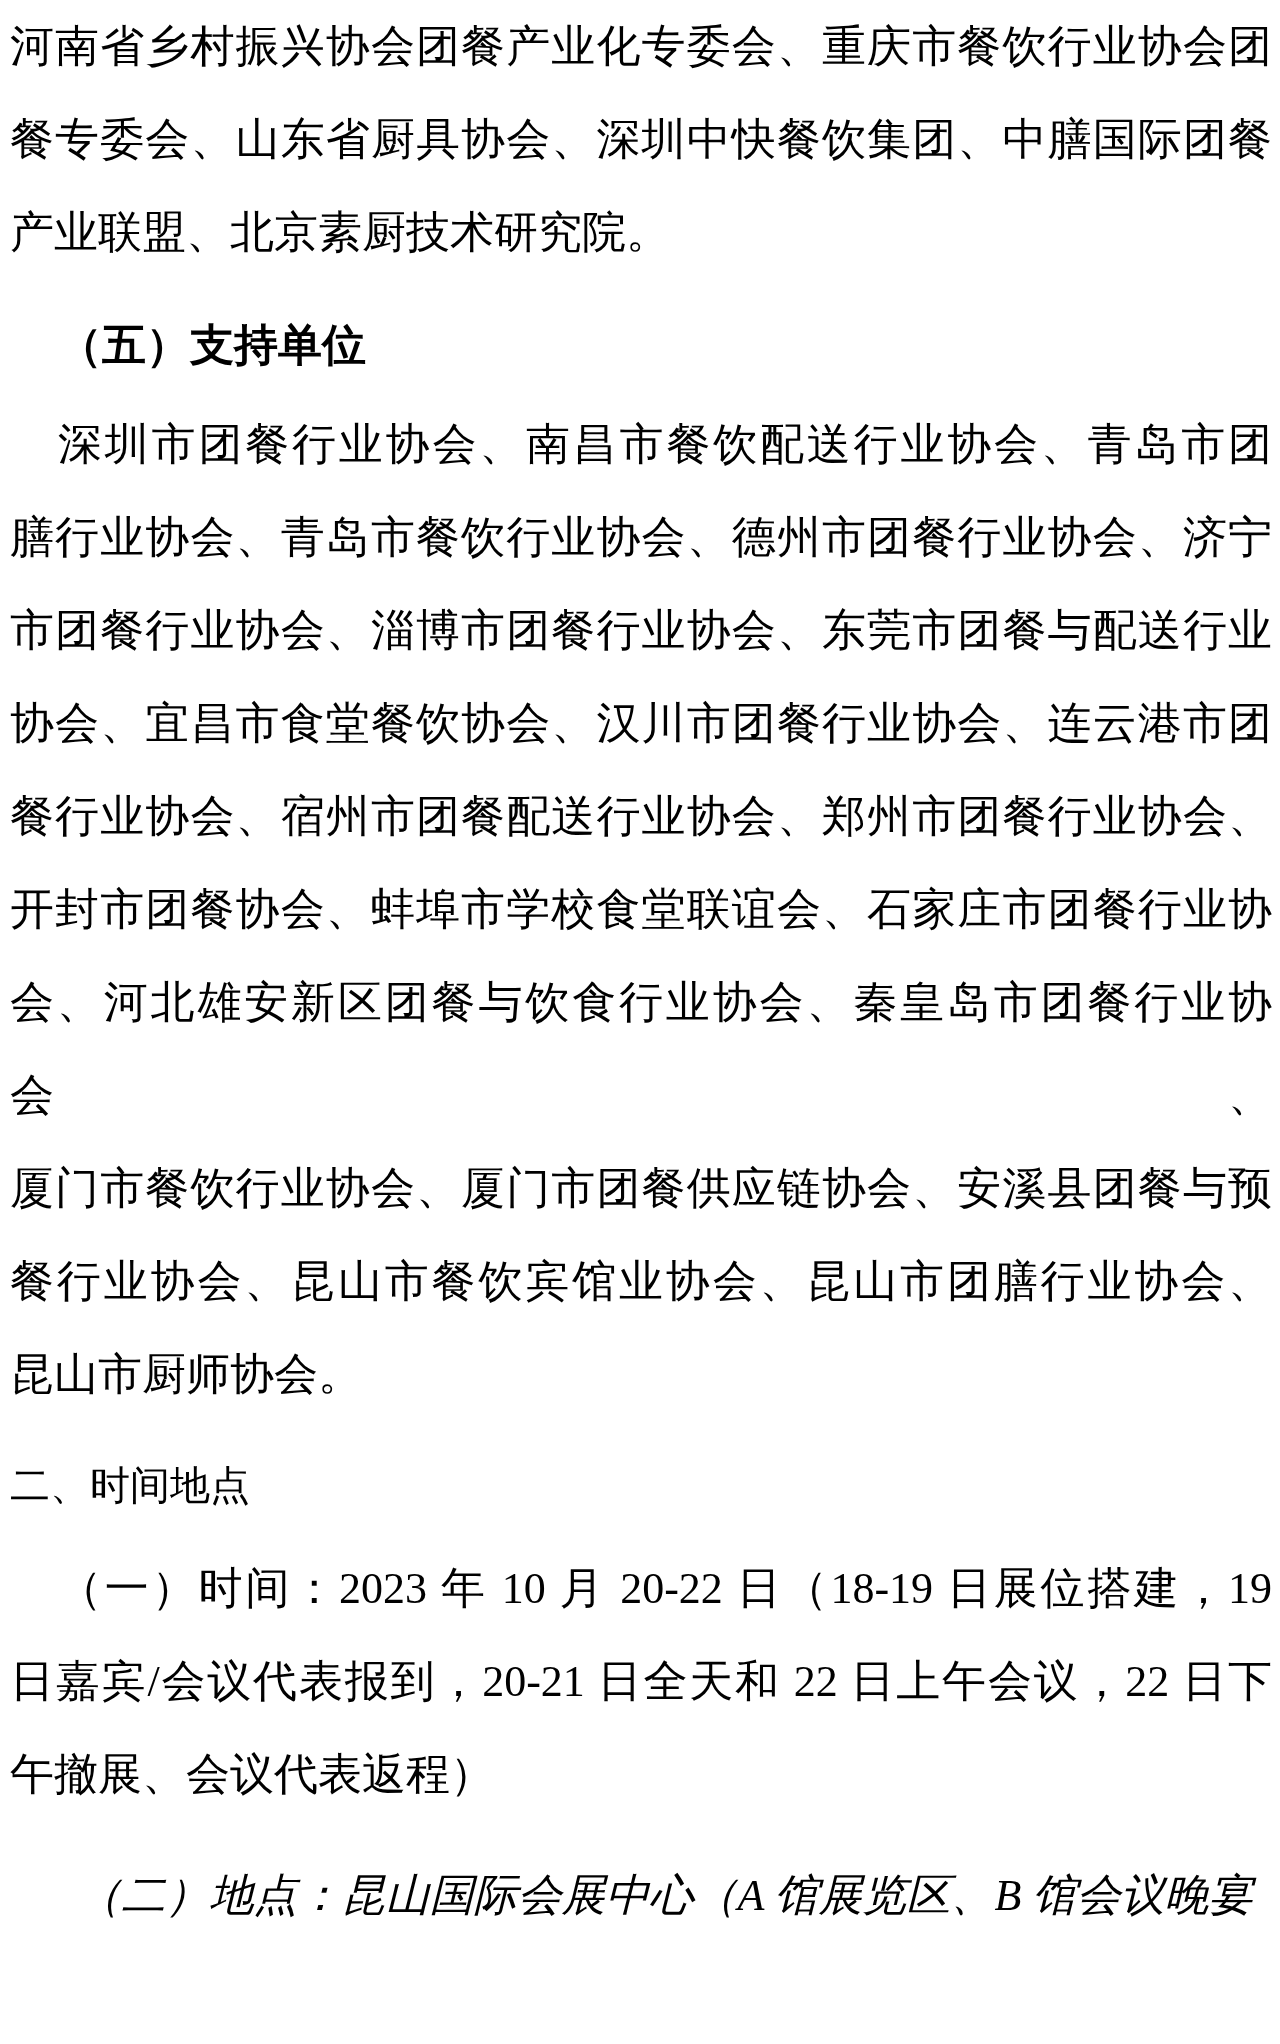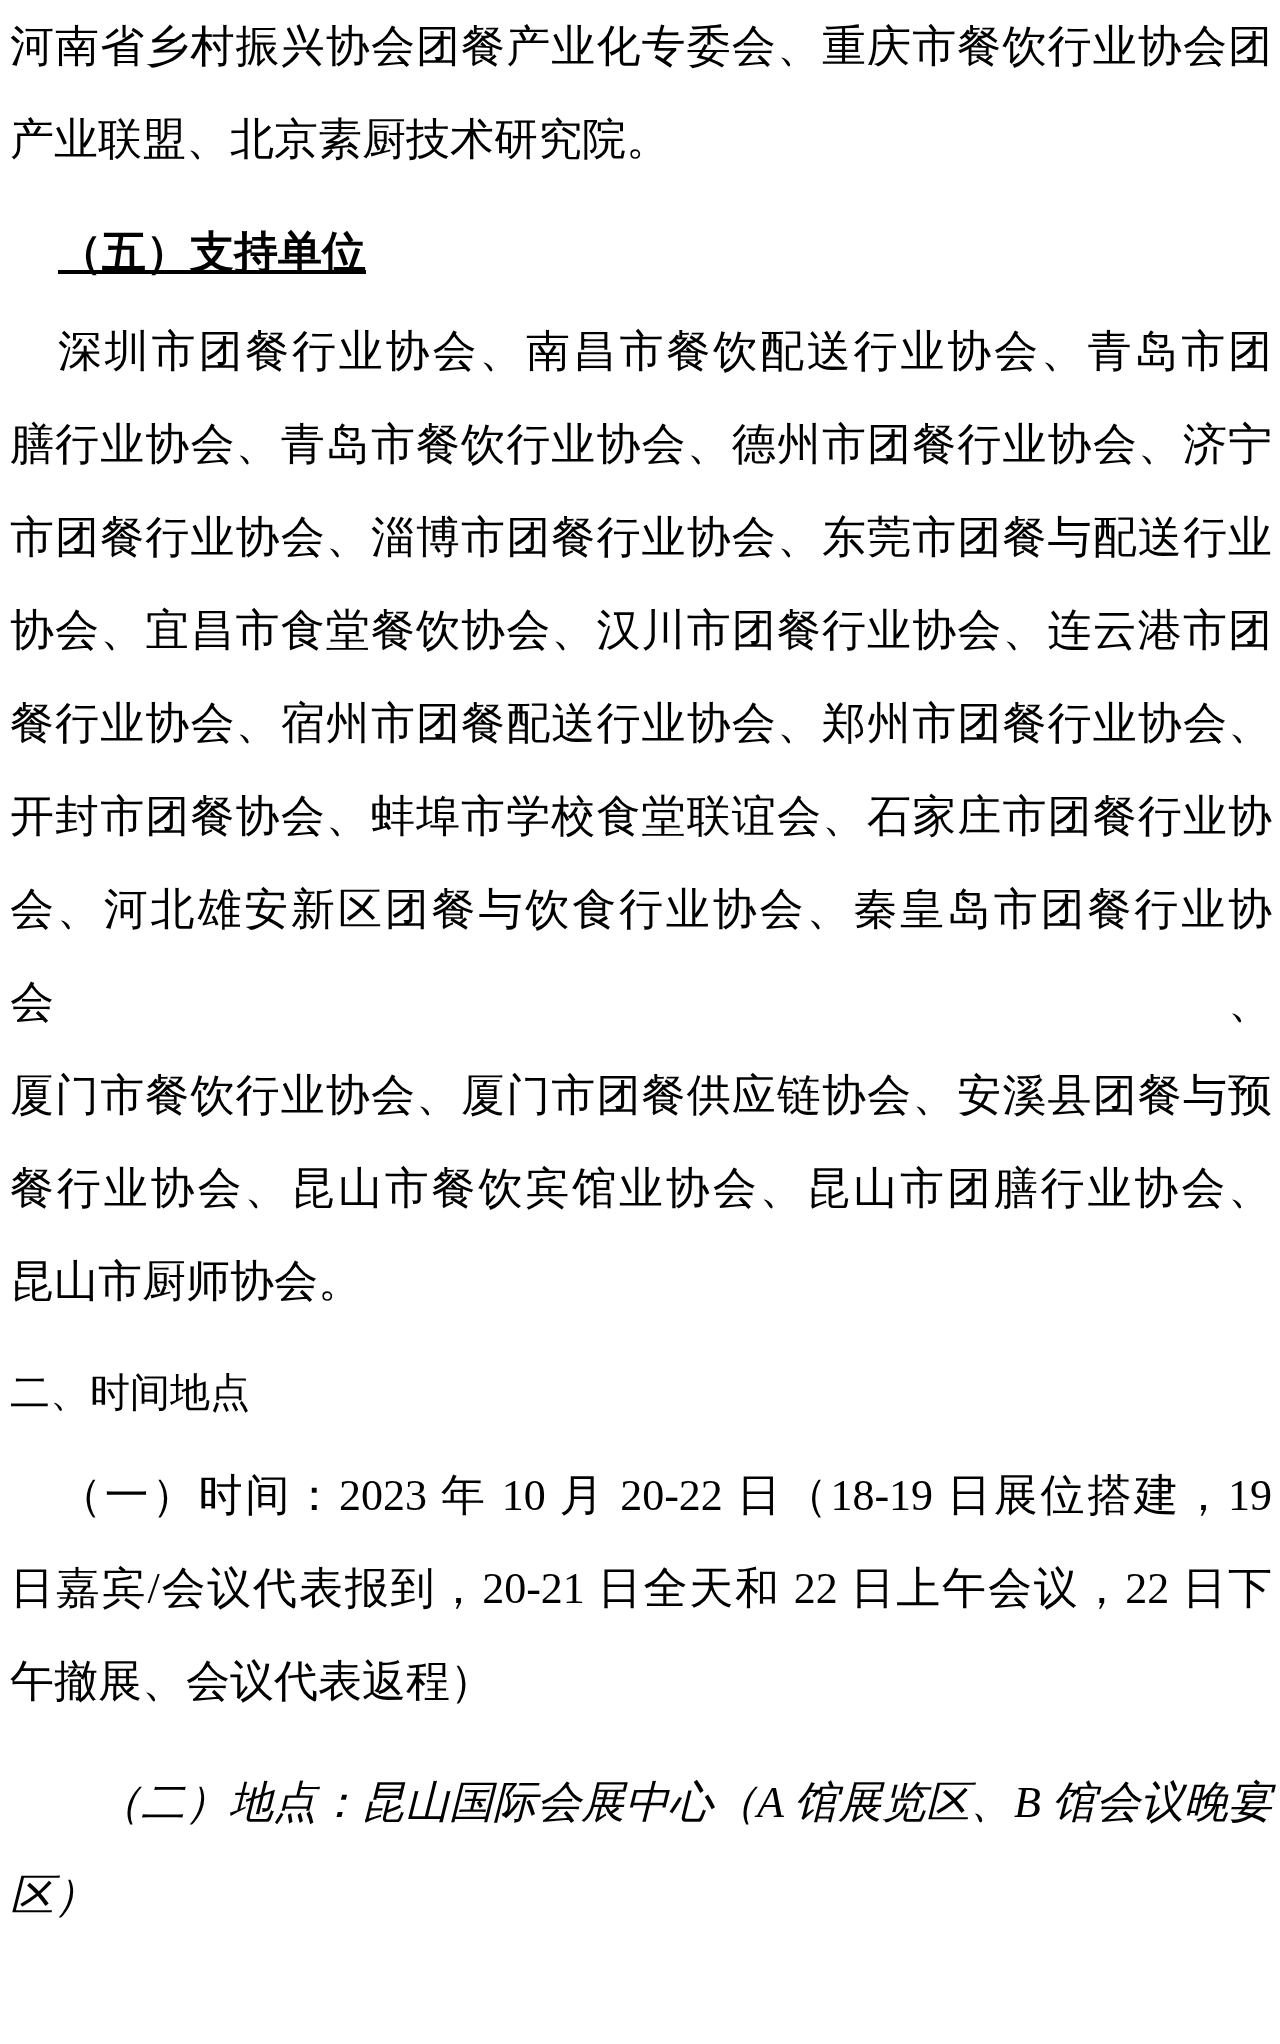--- a/index.html
+++ b/index.html
@@ -21,51 +21,52 @@
   }
   .block { margin: 0; }
   .line {
     font-size: 44px;
     line-height: 93px;
     text-align: justify;
     text-align-last: justify;
     letter-spacing: 0;
   }
   .line.last {
-    text-align: right;
+    text-align: center;
     text-align-last: left;
   }
   .line.indent { text-indent: 48px; }
   .heading-sub .line {
     font-weight: bold;
     text-align: left;
     text-align-last: left;
   }
   .heading-main .line {
     font-weight: normal;
     font-size: 40px;
     line-height: 93px;
     text-align: right;
     text-align-last: left;
   }
   
   [data-block="p-organizers-continued"] { margin-bottom: 20px; }
-  [data-block="h-support-units"]        { margin-bottom: 6px; text-decoration: underline; }
+  [data-block="h-support-units"]        { margin-bottom: 6px; }
   [data-block="p-support-units"]        { margin-bottom: 18px; }
   [data-block="h-time-place"]           { margin-bottom: 10px; }
   [data-block="p-time"]                 { margin-bottom: 28px; }
   [data-block="p-place"]                { margin-bottom: 0; font-style: italic; }
   [data-block="h-theme"]                { margin-bottom: 8px; }
 </style>
 </head>
 <body>
 
 <div class="page">
     <div class="block body" data-block="p-organizers-continued">
       <div class="line">河南省乡村振兴协会团餐产业化专委会、重庆市餐饮行业协会团</div>
+      <div class="line">餐专委会、山东省厨具协会、深圳中快餐饮集团、中膳国际团餐</div>
       <div class="line last">产业联盟、北京素厨技术研究院。</div>
     </div>
     <div class="block heading-sub" data-block="h-support-units">
       <div class="line last indent">（五）支持单位</div>
     </div>
     <div class="block body" data-block="p-support-units">
       <div class="line indent">深圳市团餐行业协会、南昌市餐饮配送行业协会、青岛市团</div>
       <div class="line">膳行业协会、青岛市餐饮行业协会、德州市团餐行业协会、济宁</div>
       <div class="line">市团餐行业协会、淄博市团餐行业协会、东莞市团餐与配送行业</div>
       <div class="line">协会、宜昌市食堂餐饮协会、汉川市团餐行业协会、连云港市团</div>

